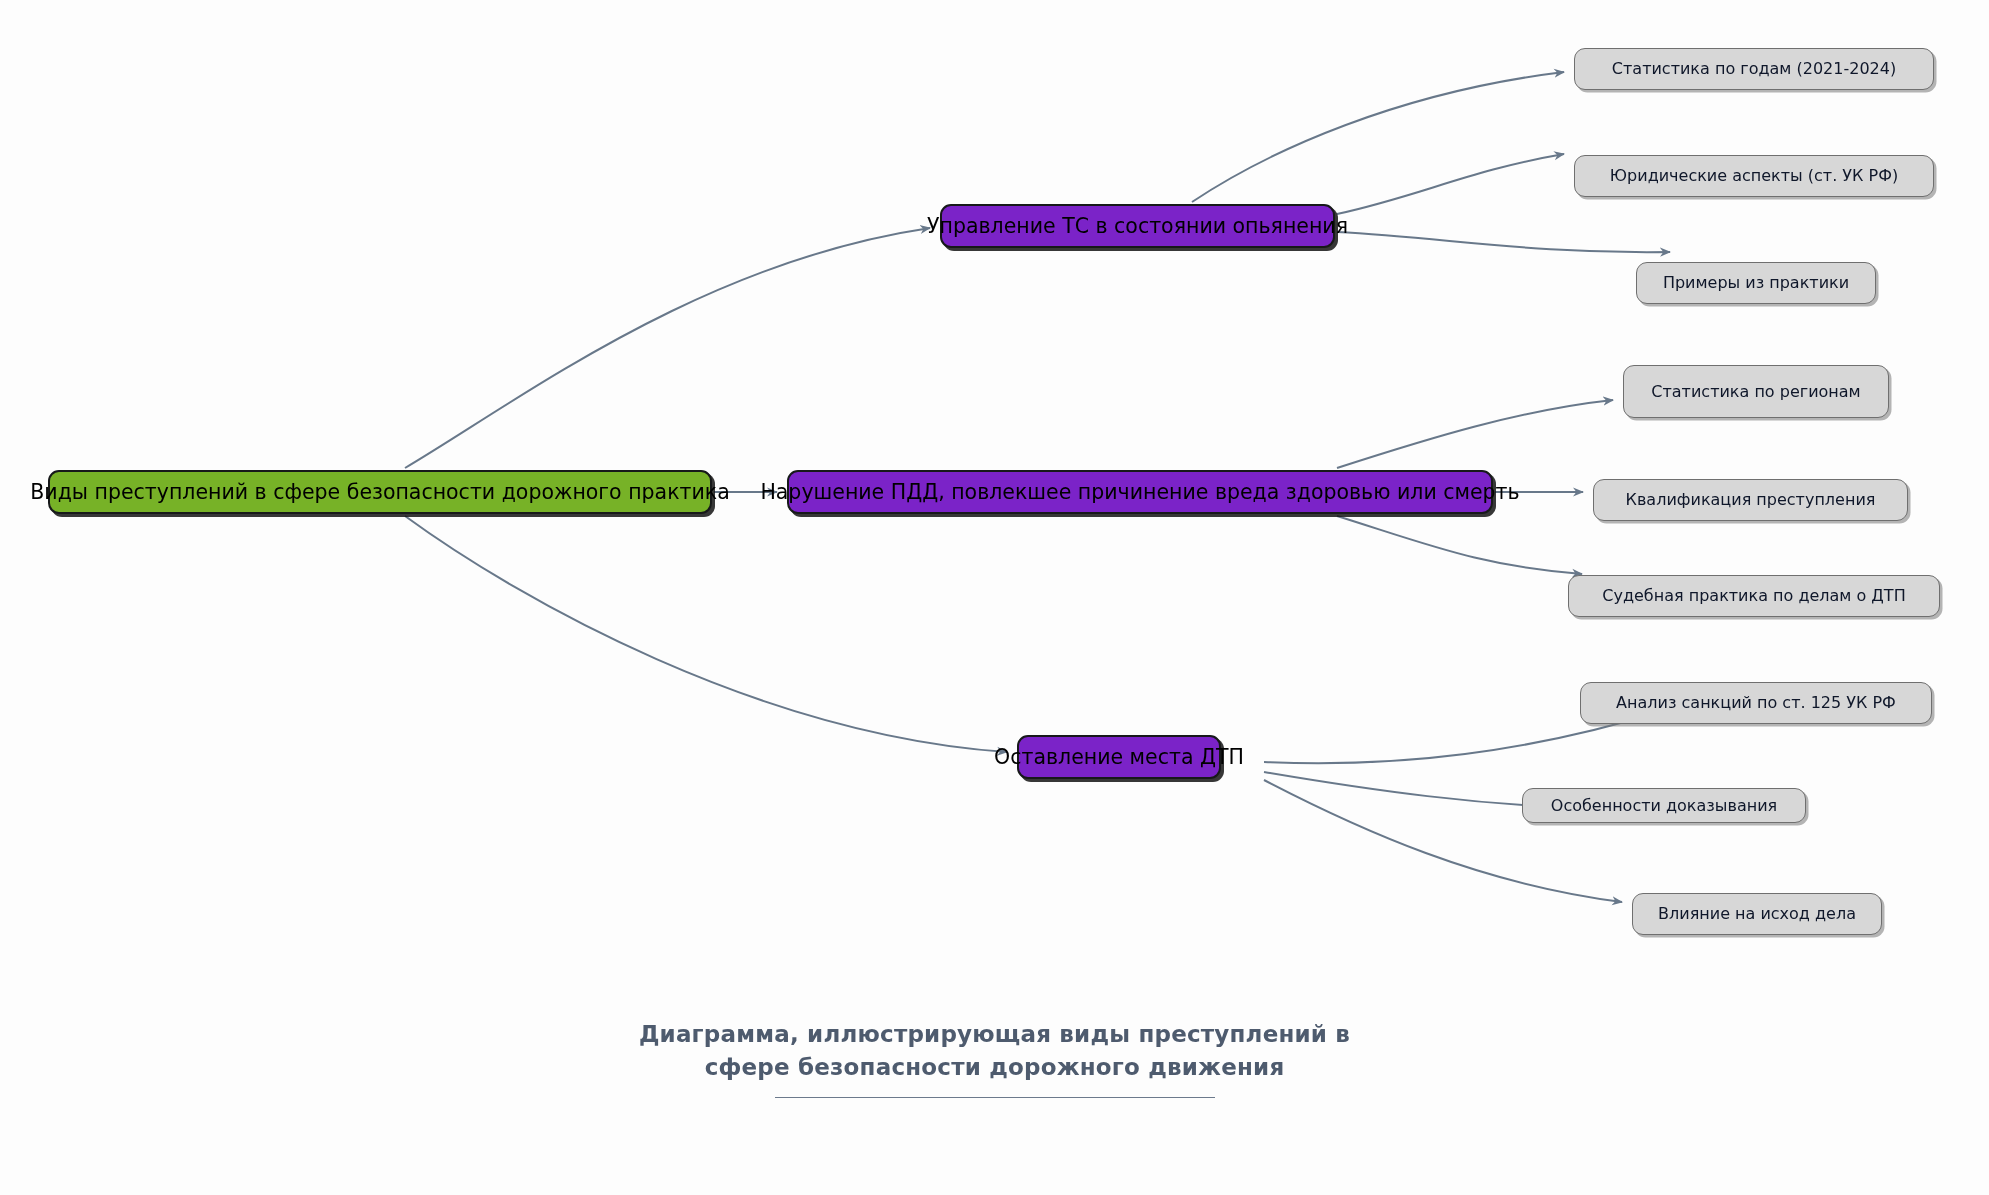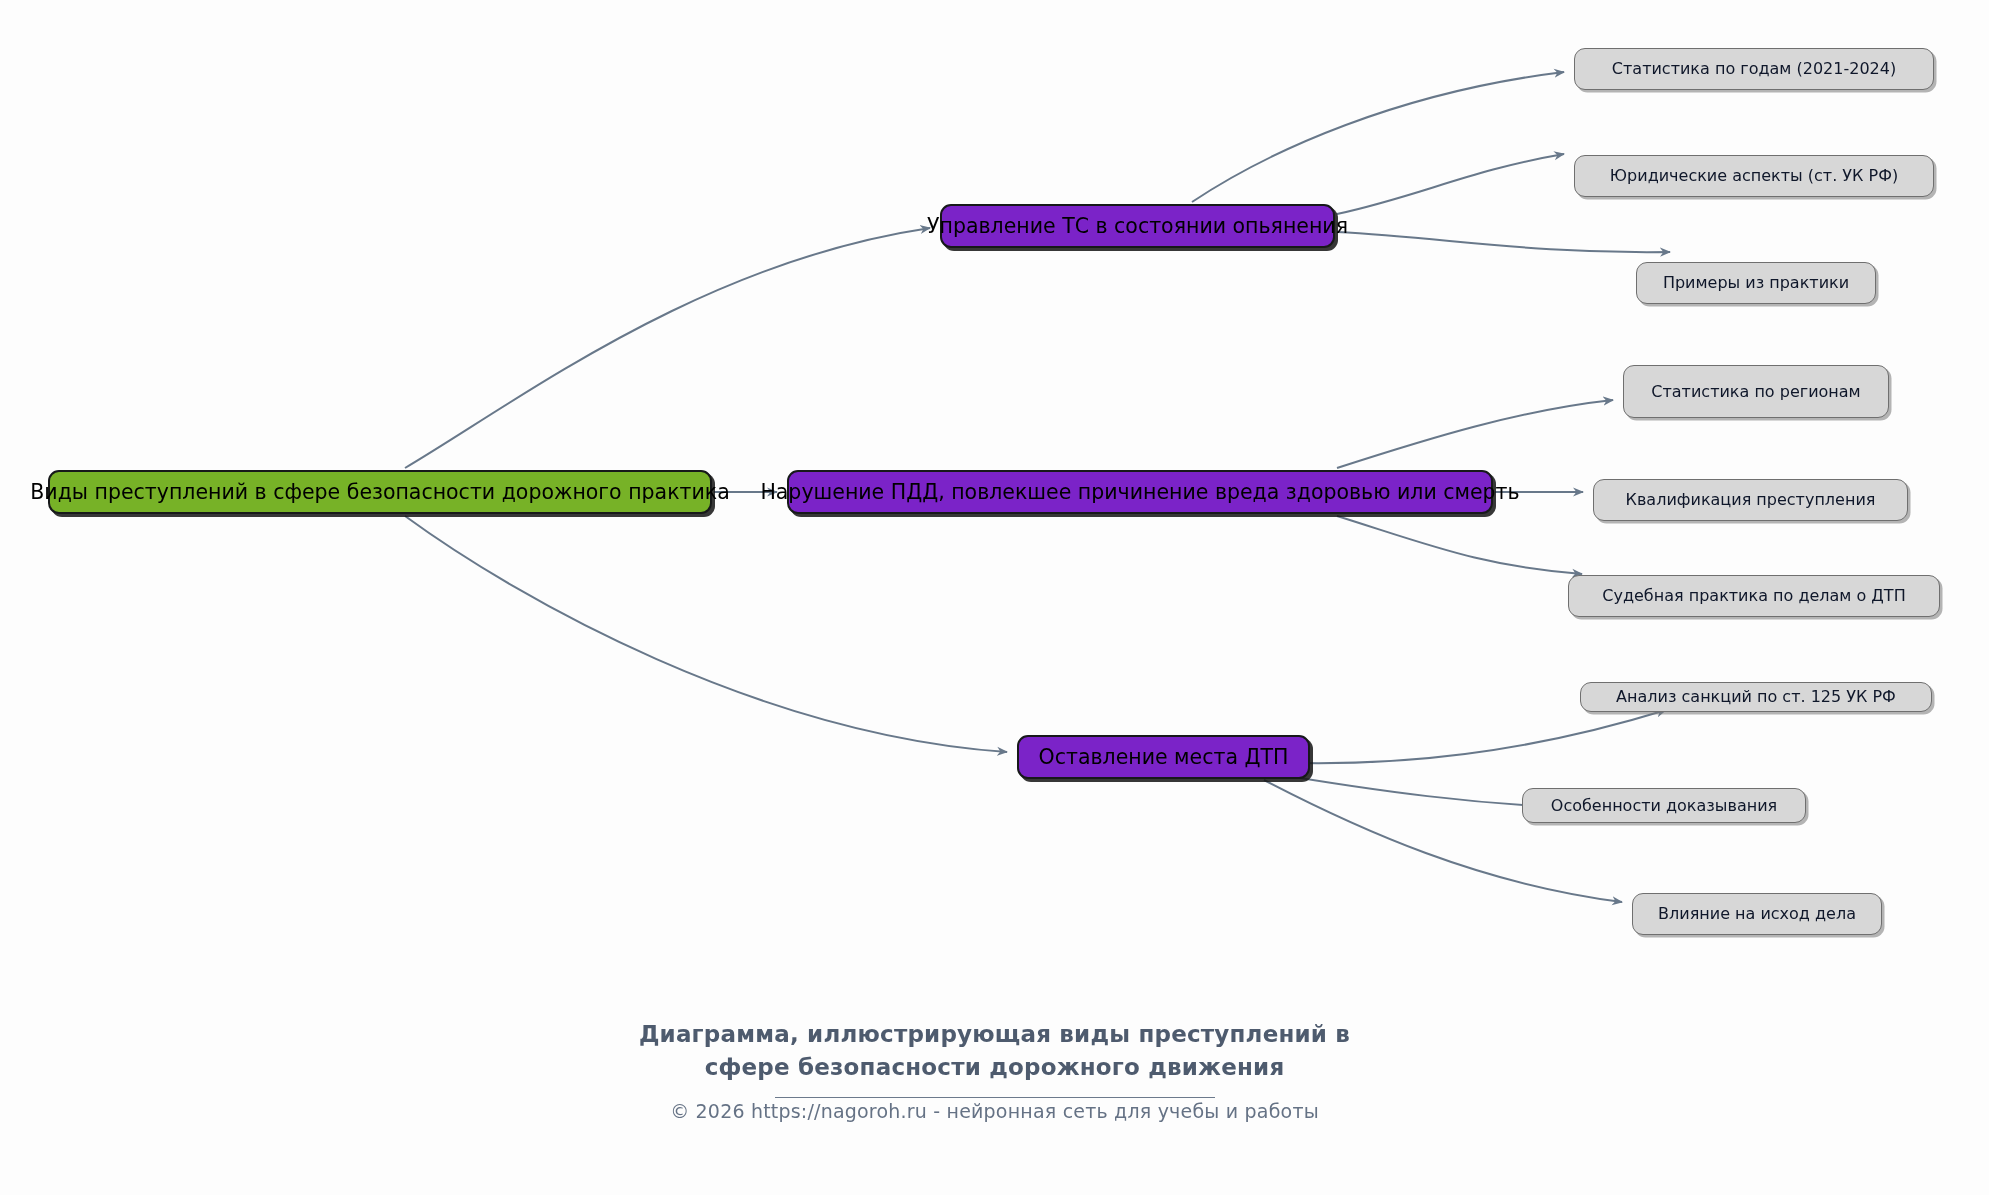--- a/index.html
+++ b/index.html
@@ -150,35 +150,34 @@
   <div class="node leaf" style="left:1623px; top:365px; width:266px; height:53px;">
     <span class="label">Статистика по регионам</span>
   </div>
   <div class="node leaf" style="left:1593px; top:470px; width:315px; height:42px;margin-top:9px;">
     <span class="label">Квалификация преступления</span>
   </div>
   <div class="node leaf" style="left:1568px; top:575px; width:372px; height:42px;">
     <span class="label">Судебная практика по делам о ДТП</span>
   </div>
 
-  <div class="node branch" style="left:1017px; top:735px; width:293px; height:44px;">
+  <div class="node branch" style="left:1017px; top:735px; width:204px; height:44px;">
     <span class="label">Оставление места ДТП</span>
   </div>
 
-  <div class="node leaf" style="left:1580px; top:682px; width:352px; height:30px;">
+  <div class="node leaf" style="left:1580px; top:682px; width:352px; height:42px;">
     <span class="label">Анализ санкций по ст. 125 УК РФ</span>
   </div>
   <div class="node leaf" style="left:1522px; top:788px; width:284px; height:35px;">
     <span class="label">Особенности доказывания</span>
   </div>
   <div class="node leaf" style="left:1632px; top:893px; width:250px; height:42px;">
     <span class="label">Влияние на исход дела</span>
   </div>
 
   <div id="caption">
     <div class="cap-line">Диаграмма, иллюстрирующая виды преступлений в</div>
     <div class="cap-line">сфере безопасности дорожного движения</div>
     <div class="divider"></div>
   </div>
 
-  <div id="footer">© 2026 https://nagoroh.ru - нейронная сеть для учебы и работы</div>
 
 </div>
 
 </body></html>

